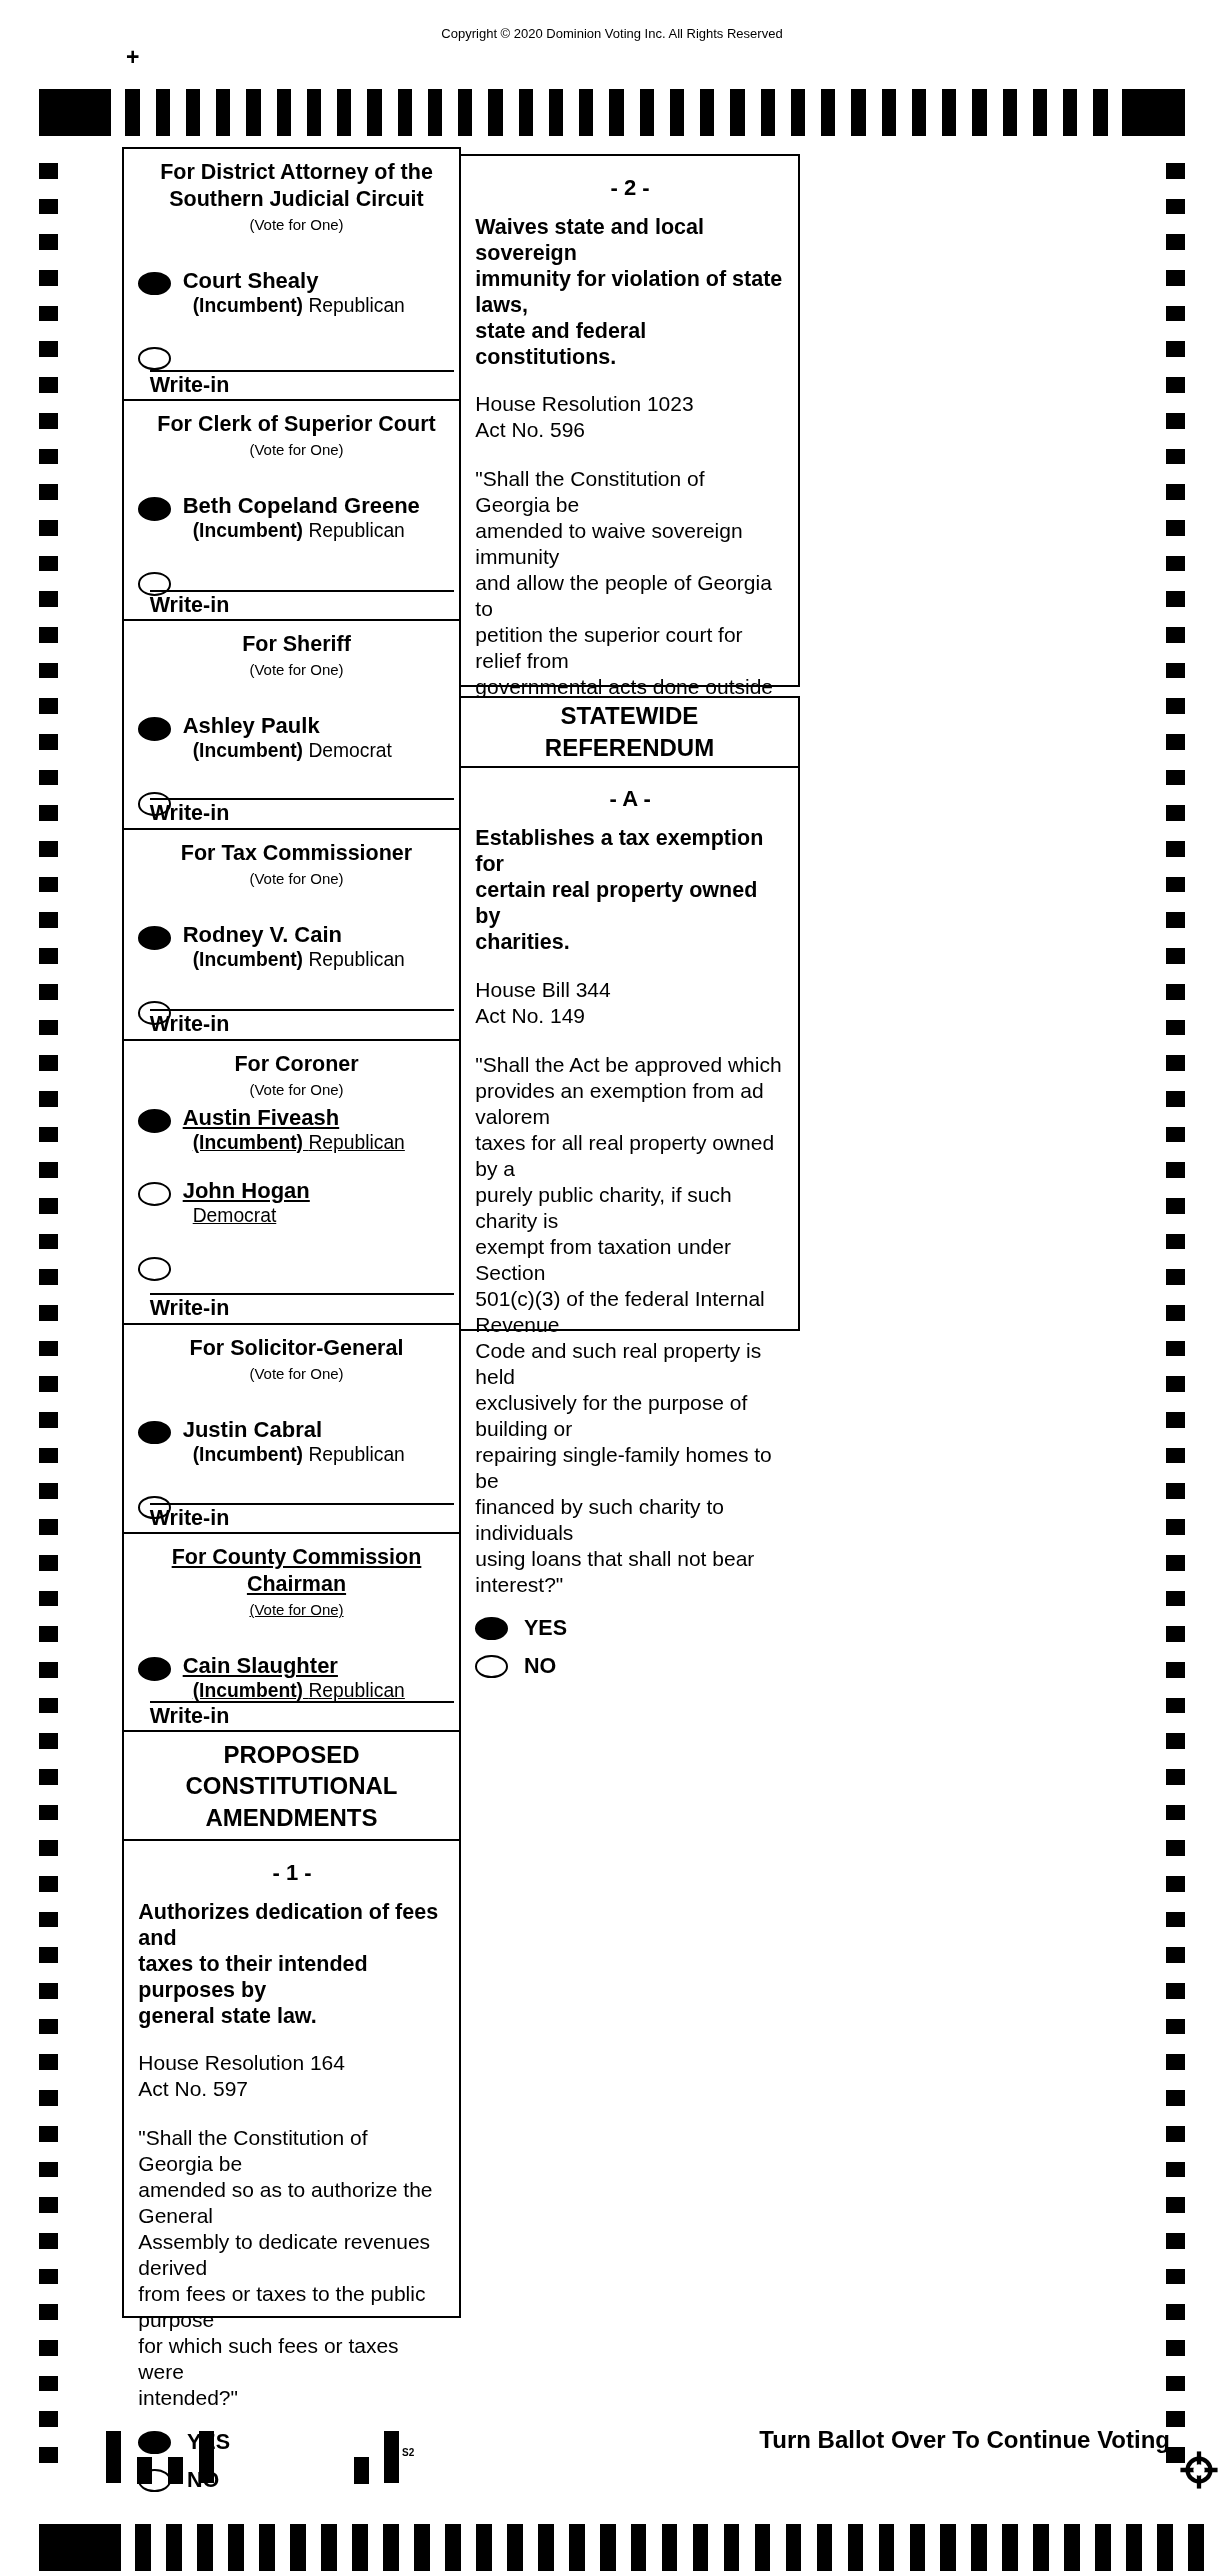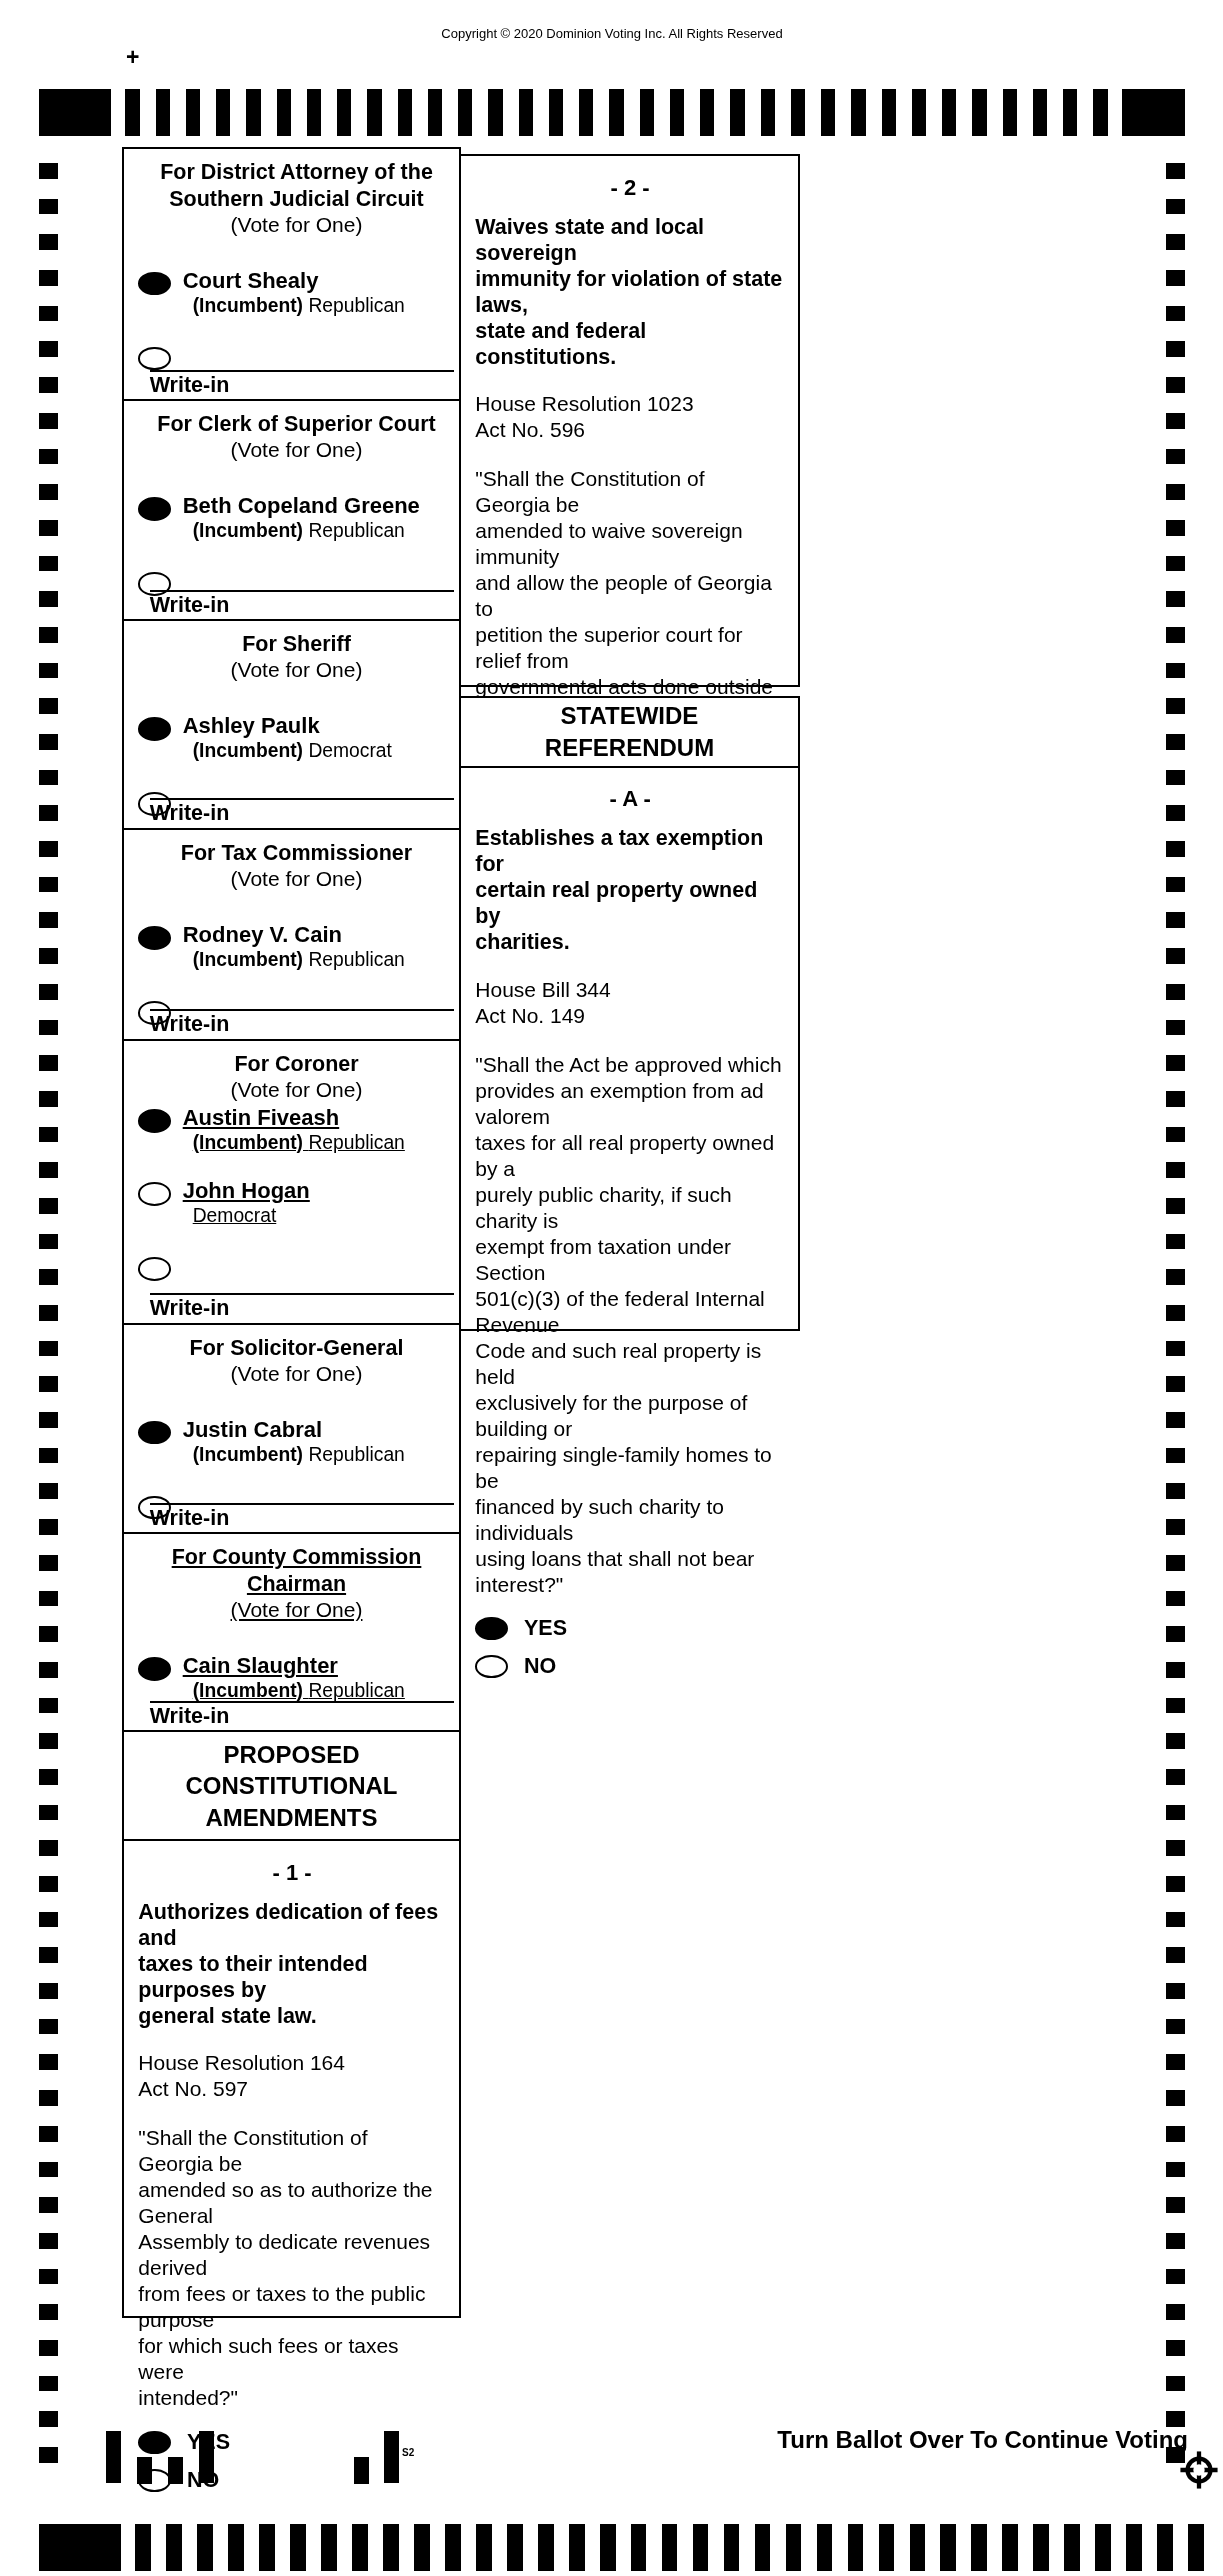--- a/index.html
+++ b/index.html
@@ -20,21 +20,21 @@
 
   
   #left-col{position:absolute;left:122px;top:147px;width:339px;}
   #right-col{position:absolute;left:459px;top:154px;width:341px;}
   .box{border:2.1px solid #000;background:#fff;box-sizing:border-box;position:relative;}
   .box + .box{margin-top:-2.1px;}
   .gap-top{margin-top:8.6px !important;}
 
   .contest{padding:10px 4.3px 0 14.3px;}
   .c-title{font-weight:bold;font-size:21.5px;line-height:26.5px;text-align:center;white-space:pre-line;}
-  .c-vote{font-size:21px;line-height:26.5px;text-align:center;}
+  .c-vote{font-size:15px;line-height:26.5px;text-align:center;}
   .cands{}
   .cand{display:flex;align-items:flex-start;}
   .oval{flex:none;width:33px;height:23.6px;border:2.1px solid #000;border-radius:50%;box-sizing:border-box;background:#fff;}
   .oval.filled{background:#000;}
   .cand .oval{margin-top:4.3px;}
   .cand .ctext{margin-left:11.4px;}
   .cname{font-weight:bold;font-size:22px;line-height:26px;}
   .cparty{font-size:19.3px;line-height:23px;padding-left:10px;}
   .cparty b{font-weight:bold;}
   .emptyrow{margin-top:26px;}
@@ -51,21 +51,21 @@
   .m-refs{font-size:21px;line-height:26px;margin-top:21.5px;white-space:pre-line;}
   .m-question{font-size:21px;line-height:26px;margin-top:23px;white-space:pre-line;}
   .choices{margin-top:18.6px;}
   .choice{display:flex;align-items:center;margin-top:13px;}
   .choice .clabel{font-weight:bold;font-size:21.5px;margin-left:15.7px;}
 
   #copyright{top:26px;left:0;right:0;text-align:center;font-size:13px;}
   #plus-mark{left:126px;top:44px;font-size:23px;font-weight:bold;}
   #barcode i{position:absolute;width:15px;background:#000;}
   #ballot-code{font-size:10px;font-weight:bold;}
-  #turn-over{top:2426px;right:36px;font-size:24px;font-weight:bold;text-align:right;}
+  #turn-over{top:2426px;right:54px;font-size:24px;font-weight:bold;text-align:right;}
 </style>
 </head>
 <body>
 
 <div id="copyright" class="abs">Copyright © 2020 Dominion Voting Inc. All Rights Reserved</div>
 <div id="plus-mark" class="abs">+</div>
 
 <div id="top-bar" class="tbar" style="left:39px;right:39px;top:89px;">
   <span class="block" style="width:72px;"></span>
   <span class="marks">

